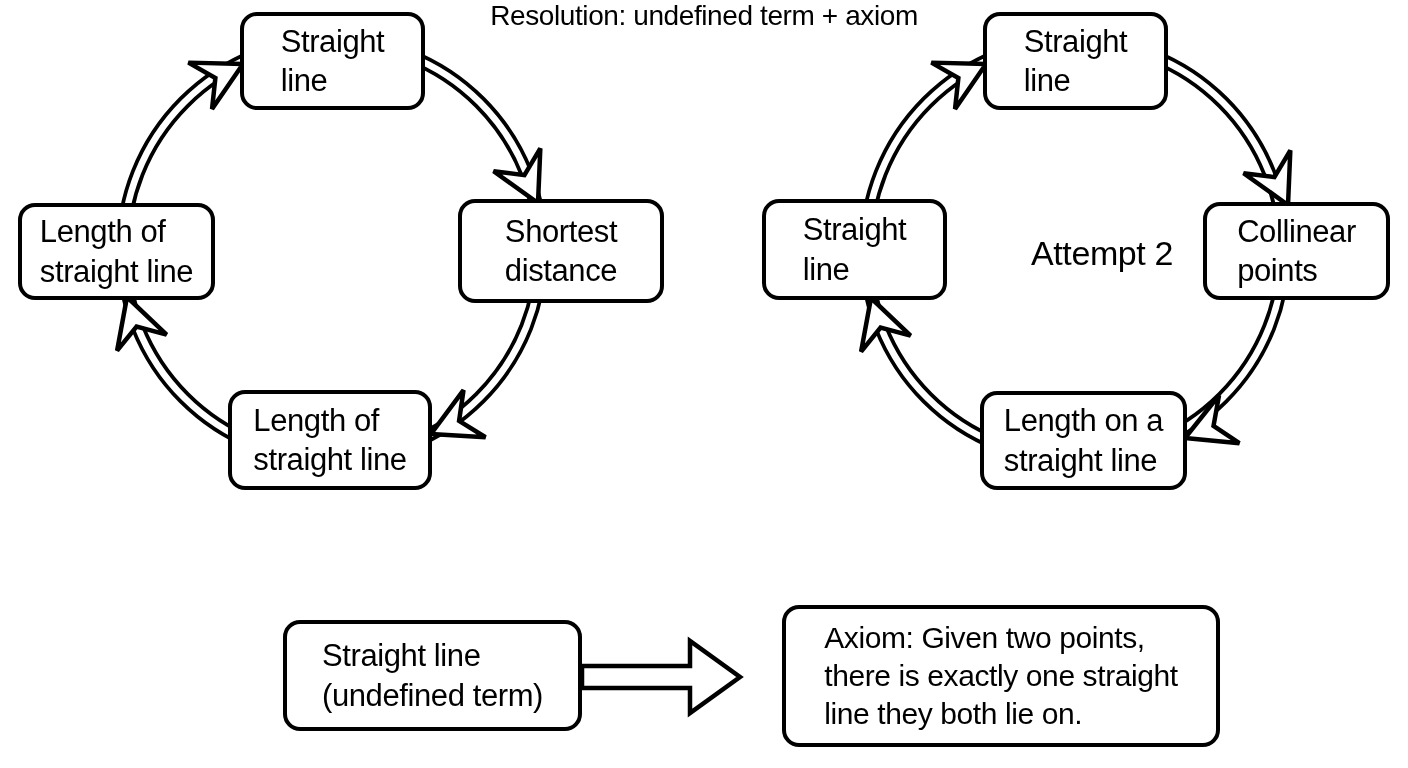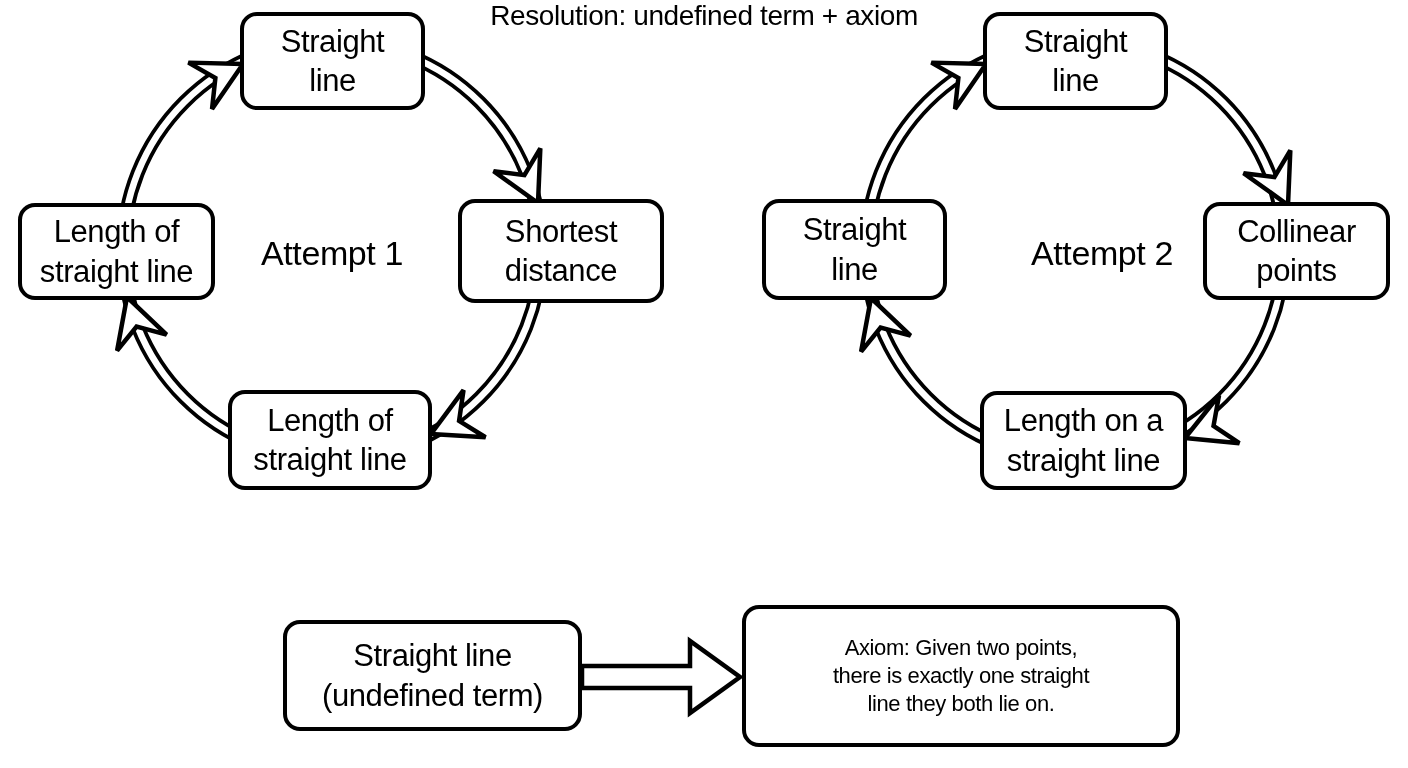--- a/index.html
+++ b/index.html
@@ -11,33 +11,33 @@
   }
   .artwork { position:absolute; left:0; top:0; }
   .arc-outer { fill:none; stroke:var(--ink); stroke-width:14; }
   .arc-inner { fill:none; stroke:var(--bg); stroke-width:6.5; }
   .arrowhead { fill:var(--bg); stroke:var(--ink); stroke-width:4.5; stroke-linejoin:miter; }
   .block-arrow { fill:var(--bg); stroke:var(--ink); stroke-width:4.5; stroke-linejoin:miter; }
   .node {
     position:absolute; box-sizing:border-box;
     border:4.5px solid var(--ink); border-radius:17px; background:var(--bg);
     display:flex; align-items:center; justify-content:center;
-    text-align:center; white-space:pre-line;
+    text-align:left; white-space:pre-line;
     font-size:31px; line-height:1.26; letter-spacing:-0.4px;
   }
   .center-label {
     position:absolute; transform:translate(-50%,-50%);
     font-size:34px; letter-spacing:-0.4px; white-space:nowrap;
   }
   .res-title {
     position:absolute; left:0; right:0; top:549;
     text-align:center; font-size:28px; letter-spacing:-0.4px;
   }
   .res-source { font-size:31px; }
-  .res-axiom  { font-size:22px; }
+  .res-axiom  { font-size:30px;margin-left:40px; }
 </style>
 </head>
 <body>
 
 <div class="canvas">
 
   <svg class="artwork" width="1408" height="768" viewBox="0 0 1408 768">
 
     <g>
       <circle class="arc-outer" cx="332" cy="250" r="209"></circle>
@@ -63,21 +63,20 @@
   </svg>
 
   <div class="node" style="left:240px; top:12px;  width:185px; height:98px;">Straight
 line</div>
   <div class="node" style="left:458px; top:199px; width:206px; height:104px;">Shortest
 distance</div>
   <div class="node" style="left:228px; top:390px; width:204px; height:100px;">Length of
 straight line</div>
   <div class="node" style="left:18px;  top:203px; width:197px; height:97px;">Length of
 straight line</div>
-  <div class="center-label" style="left:332px; top:253px;">Attempt 1</div>
 
   <div class="node" style="left:983px;  top:12px;  width:185px; height:98px;">Straight
 line</div>
   <div class="node" style="left:1203px; top:202px; width:187px; height:98px;">Collinear
 points</div>
   <div class="node" style="left:980px;  top:391px; width:207px; height:99px;">Length on a
 straight line</div>
   <div class="node" style="left:762px;  top:199px; width:185px; height:101px;">Straight
 line</div>
   <div class="center-label" style="left:1102px; top:253px;">Attempt 2</div>

